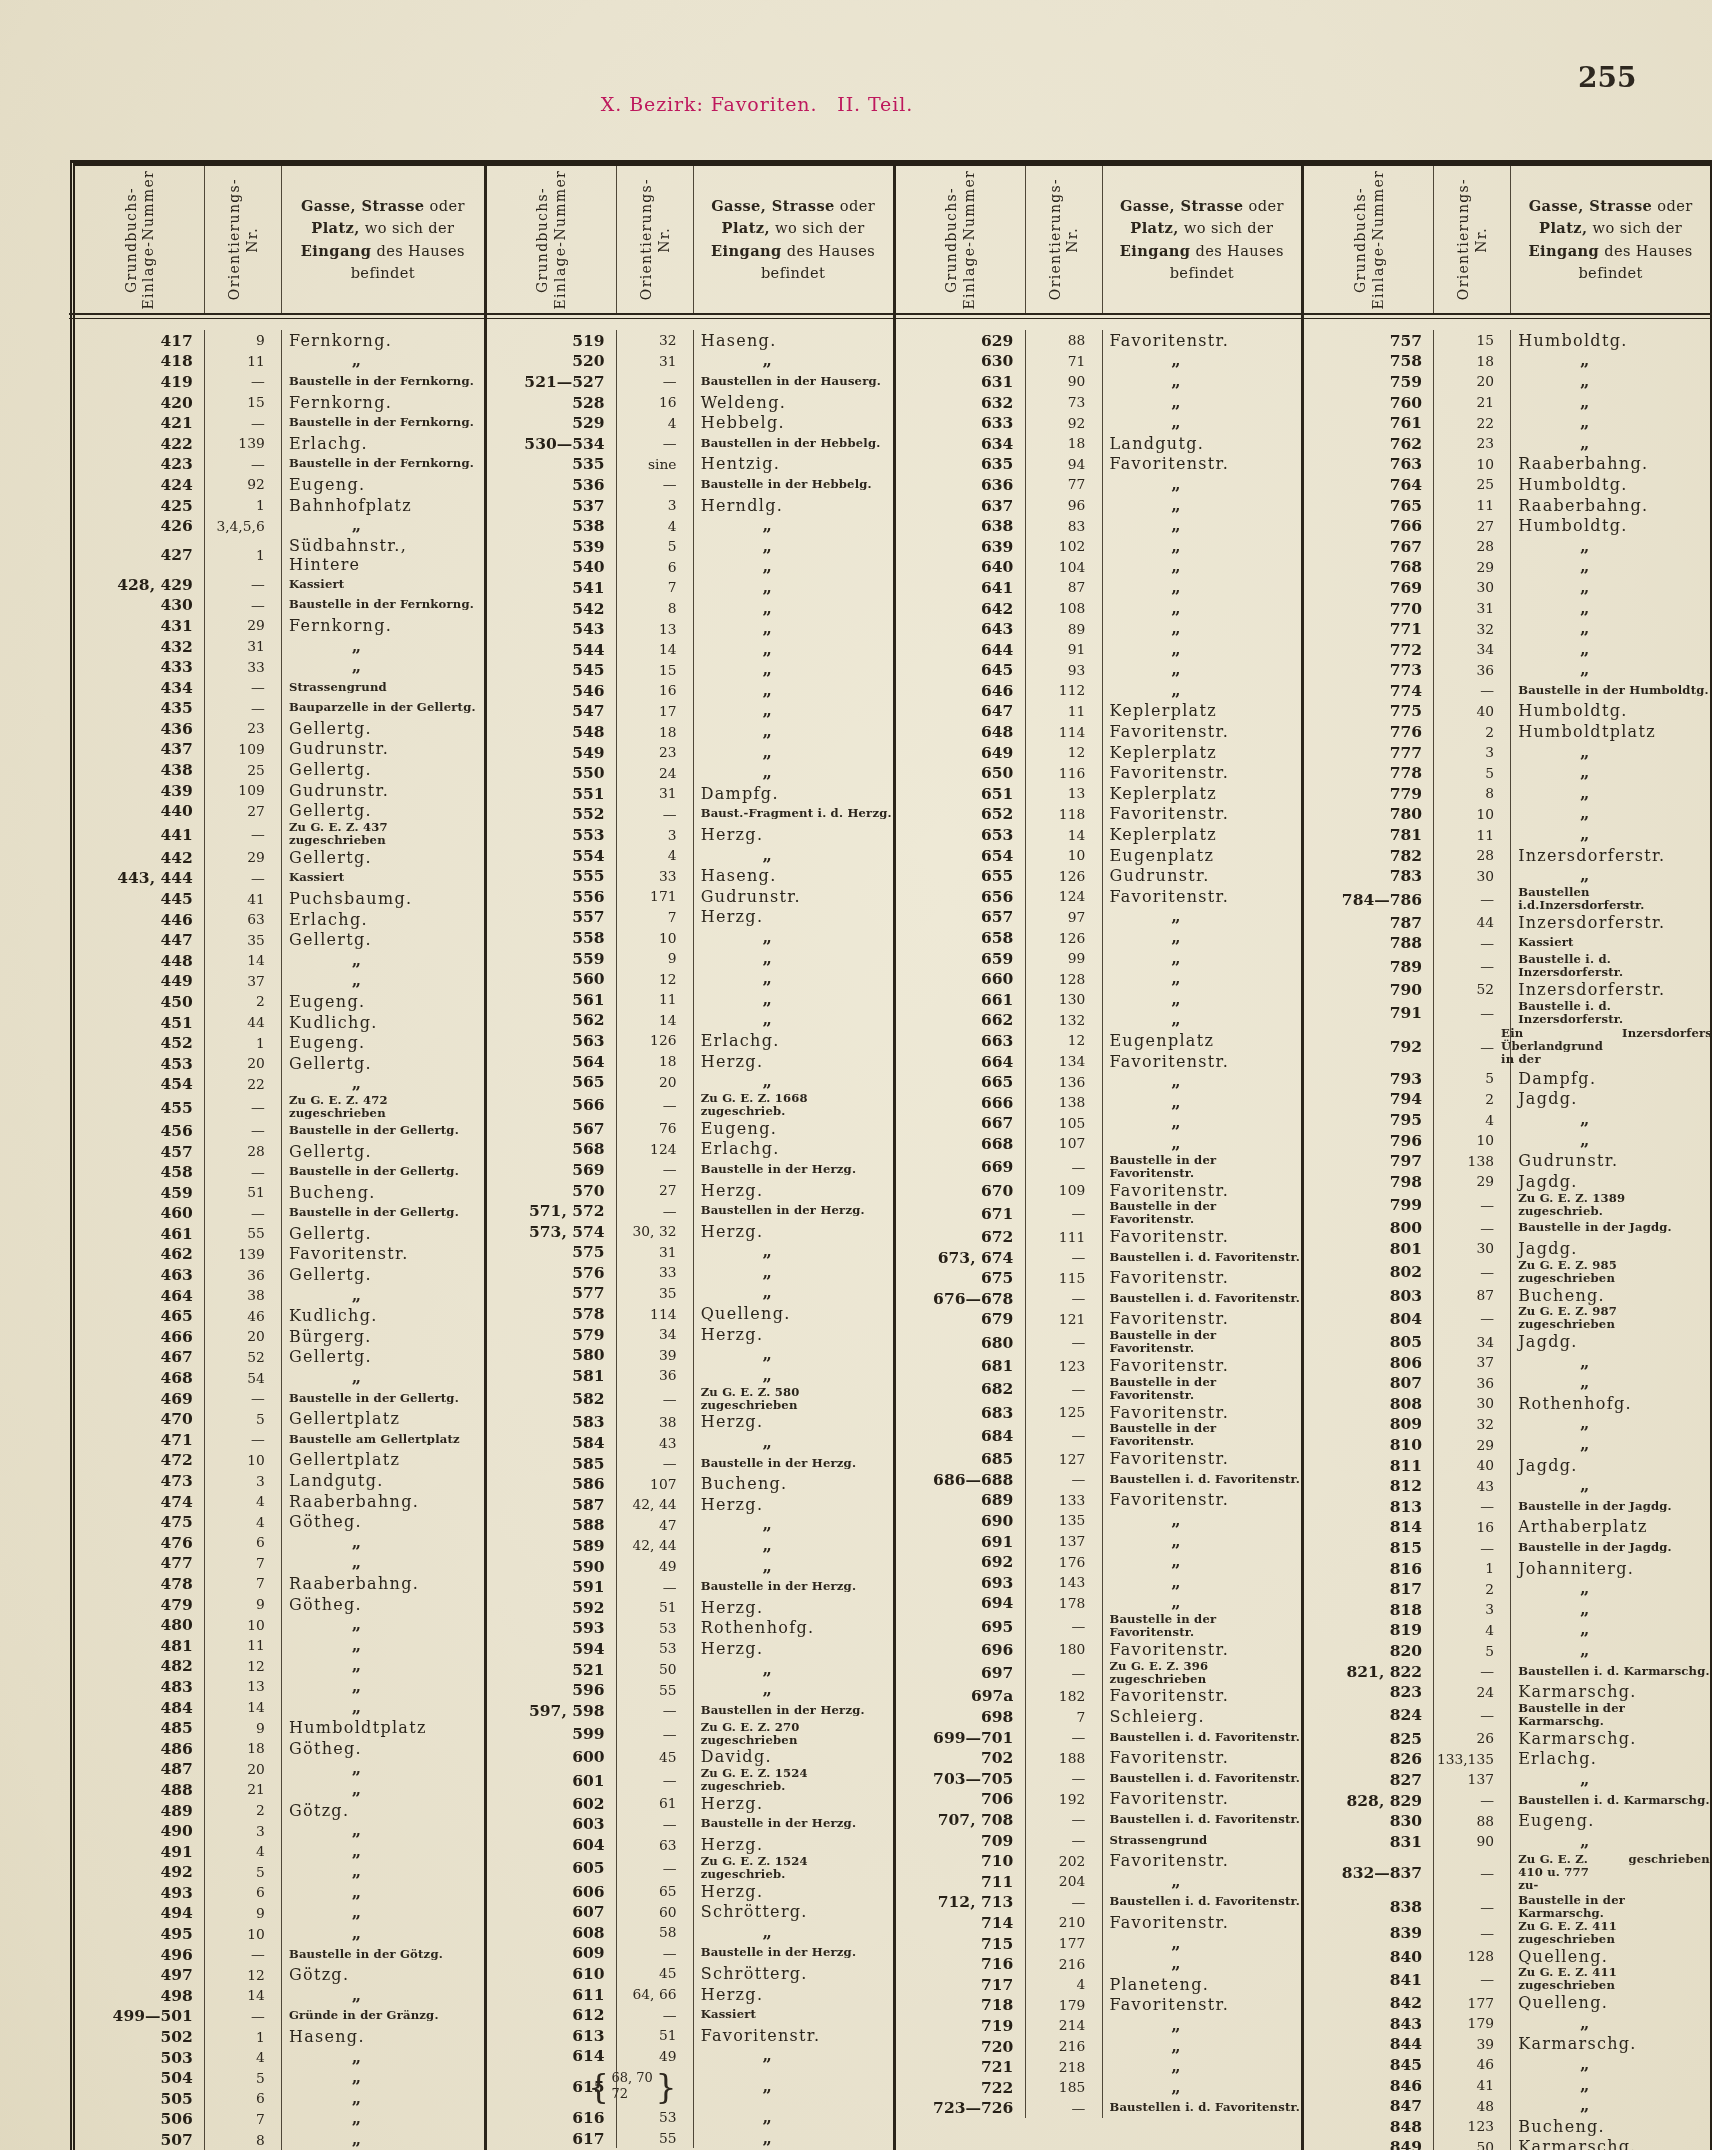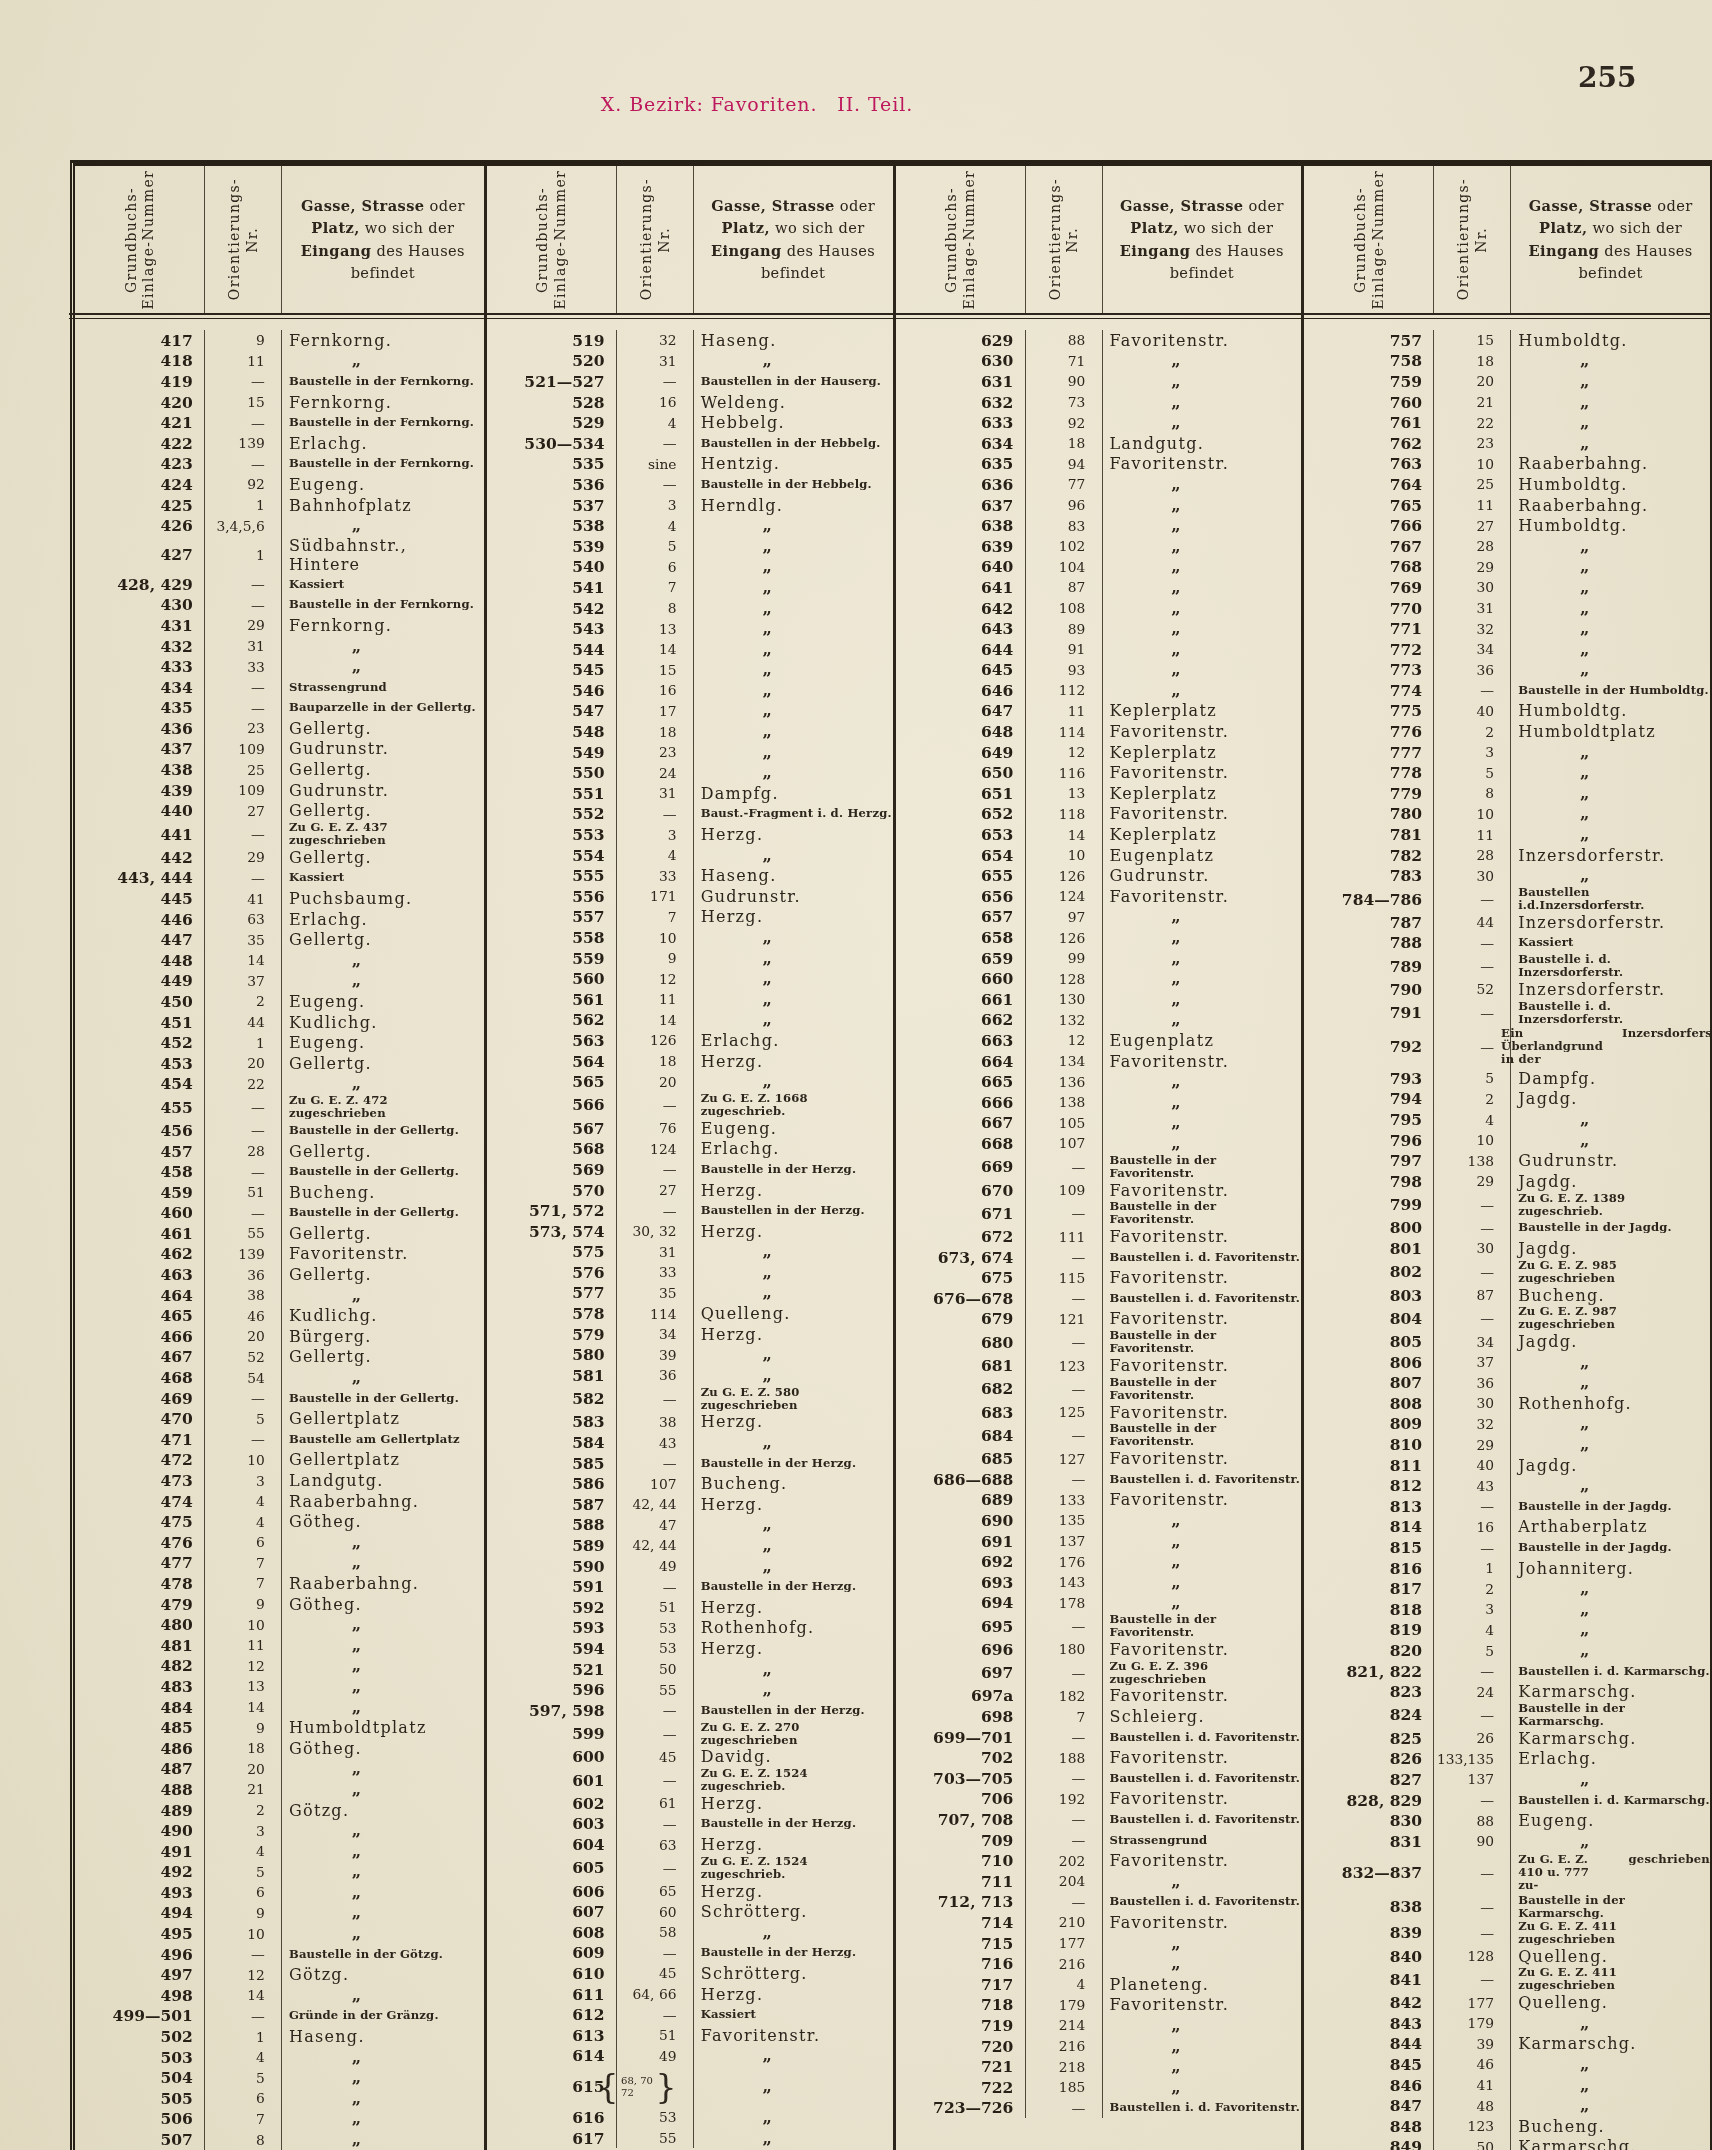--- a/index.html
+++ b/index.html
@@ -50,21 +50,21 @@
   .gez{justify-content:flex-end;padding-right:11.2px;font-weight:bold;font-size:15.5px;color:#262017;white-space:nowrap;}
   .onr{justify-content:flex-end;padding-right:16.3px;font-size:13.8px;border-left:0.9px solid #4f4738;color:#2d271e;white-space:nowrap;}
   .street{border-left:0.9px solid #4f4738;padding-left:6.9px;font-size:16px;letter-spacing:1.3px;}
   .street.note{font-size:11.6px;font-weight:bold;letter-spacing:0.2px;line-height:1.12;}
   .street.two{align-items:flex-start;justify-content:center;padding-top:1.7px;padding-bottom:1.7px;}
   .street .indent{padding-left:19px;}
   .ditto{display:block;width:70%;text-align:center;font-size:16.3px;font-weight:bold;color:#2b251c;}
   .onr.brace{gap:2.6px;justify-content:flex-end;}
   .brace-glyph{font-size:33px;font-weight:normal;line-height:1;color:#2d271e;}
   .brace-stack{display:flex;flex-direction:column;gap:0.9px;align-items:flex-start;}
-  .brace-stack div{font-size:10px;line-height:1.15;}
+  .brace-stack div{font-size:13px;line-height:1.15;}
   .row.tall{min-height:41px;}
 </style>
 </head>
 <body>
 
 <div data-name="page-title">X. Bezirk: Favoriten. II. Teil.</div>
 <div data-name="page-number">255</div>
 
 <div class="table" data-name="directory-table">
   <div class="mid-rule" data-name="header-divider-rule"></div>

